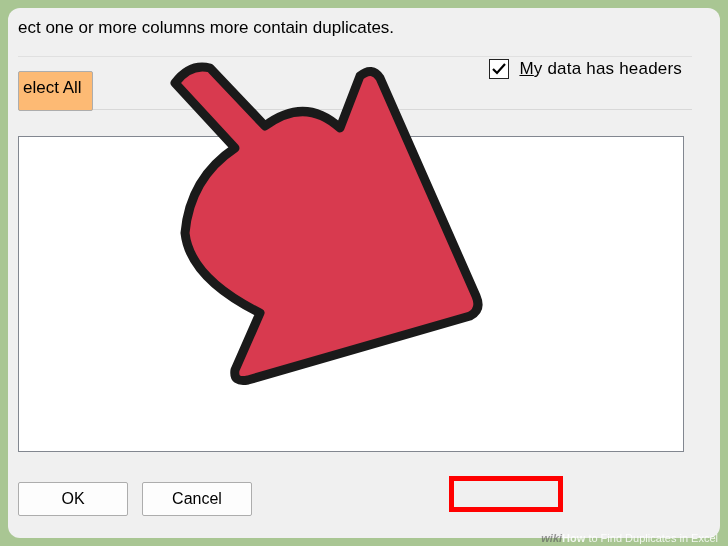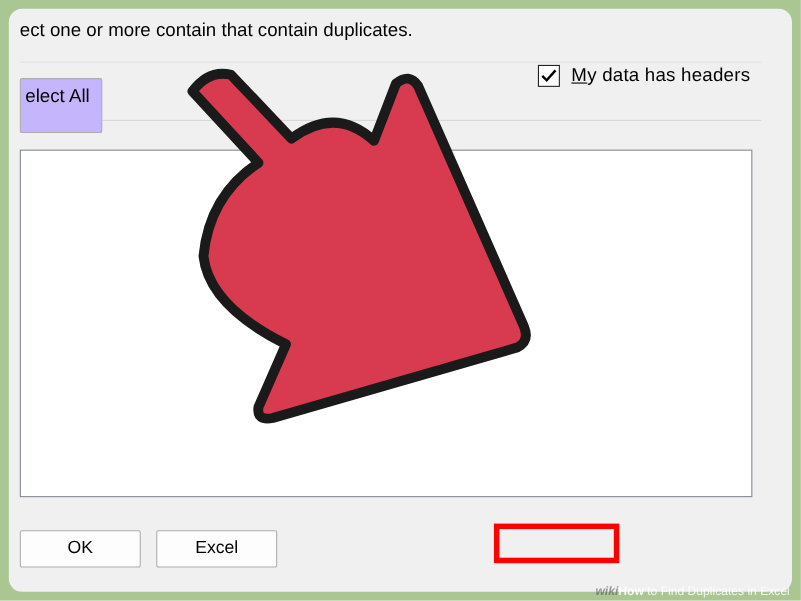--- a/index.html
+++ b/index.html
@@ -41,23 +41,23 @@
       top: 48px;
       left: 50px;
       right: 18px;
       height: 54px;
       border-top: 1px solid #e0e0e0;
       border-bottom: 1px solid #d8d8d8;
       padding-top: 14px;
     }
     .select-all-btn {
       display: inline-block;
-      background: #c4b5fd;
+      background: #fdba74;
       border: 1px solid #adadad;
-      padding: 6px 10px 22px 4px;
+      padding: 6px 10px 12px 4px;
       font-size: 17px;
       color: #000;
       border-radius: 2px;
     }
     .headers-check {
       position: absolute;
       right: 10px;
       top: 2px;
       display: flex;
       align-items: center;
@@ -137,40 +137,40 @@
     }
     .watermark .how { color: rgba(255,255,255,0.85); font-weight: bold; }
     .watermark .title { color: rgba(255,255,255,0.85); }
   </style>
 </head>
 <body>
 
 <div class="frame">
   <div class="dialog-inner">
 
-    <div class="instruction">ect one or more contain that contain duplicates.</div>
+    <div class="instruction">ect one or more columns more contain duplicates.</div>
 
     <div class="top-controls">
       <div class="select-all-btn">elect All</div>
 
       <div class="headers-check">
         <span class="checkbox">
           <svg viewBox="0 0 16 16">
             <path d="M2 8 L6 12 L14 3" stroke="#000" stroke-width="2.2" fill="none"></path>
           </svg>
         </span>
         <span class="headers-label"><u>M</u><span>y data has headers</span></span>
       </div>
     </div>
 
     <div class="list-area"></div>
 
     <div class="bottom-bar">
       <div class="btn" id="ok-btn">OK</div>
-      <div class="btn">Excel</div>
+      <div class="btn">Cancel</div>
     </div>
 
   </div>
 </div>
 
 <div class="highlight-ok" id="hl" style="left: 449px; top: 476px; width: 114px; height: 36px;"></div>
 
 <svg class="arrow-overlay" viewBox="0 0 360 420">
   <path d="M 80 10
            Q 60 5 45 25

